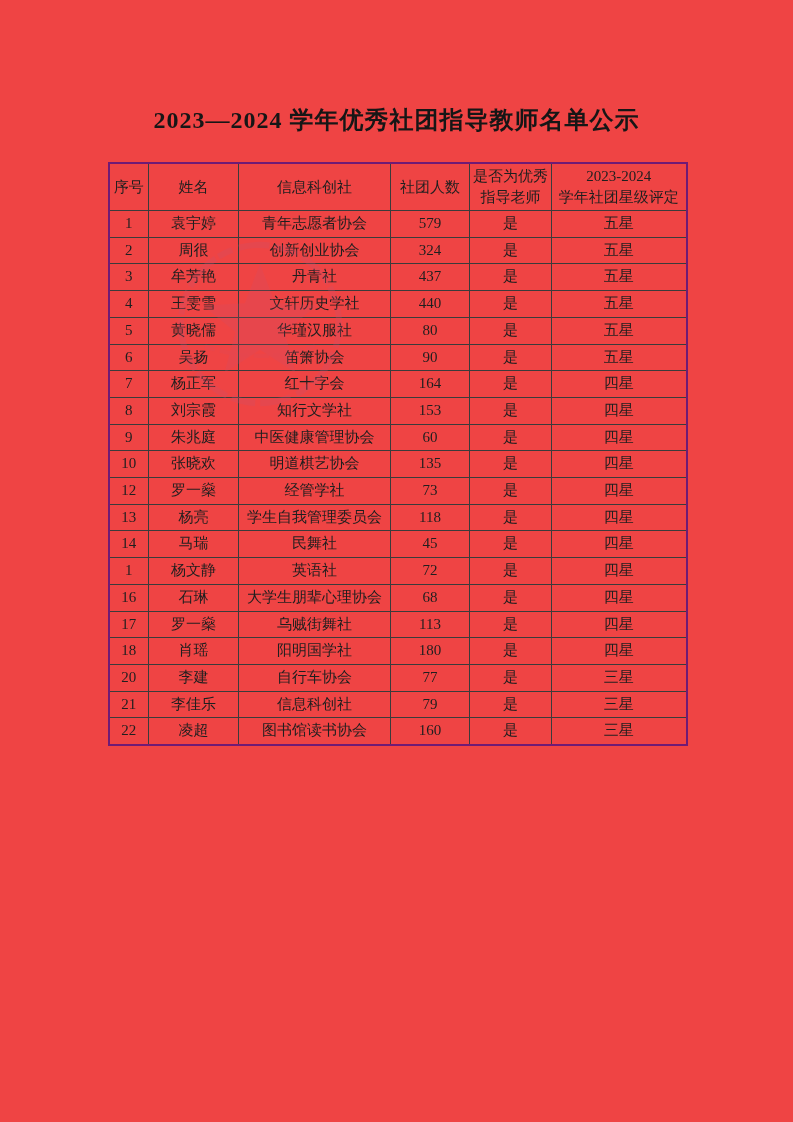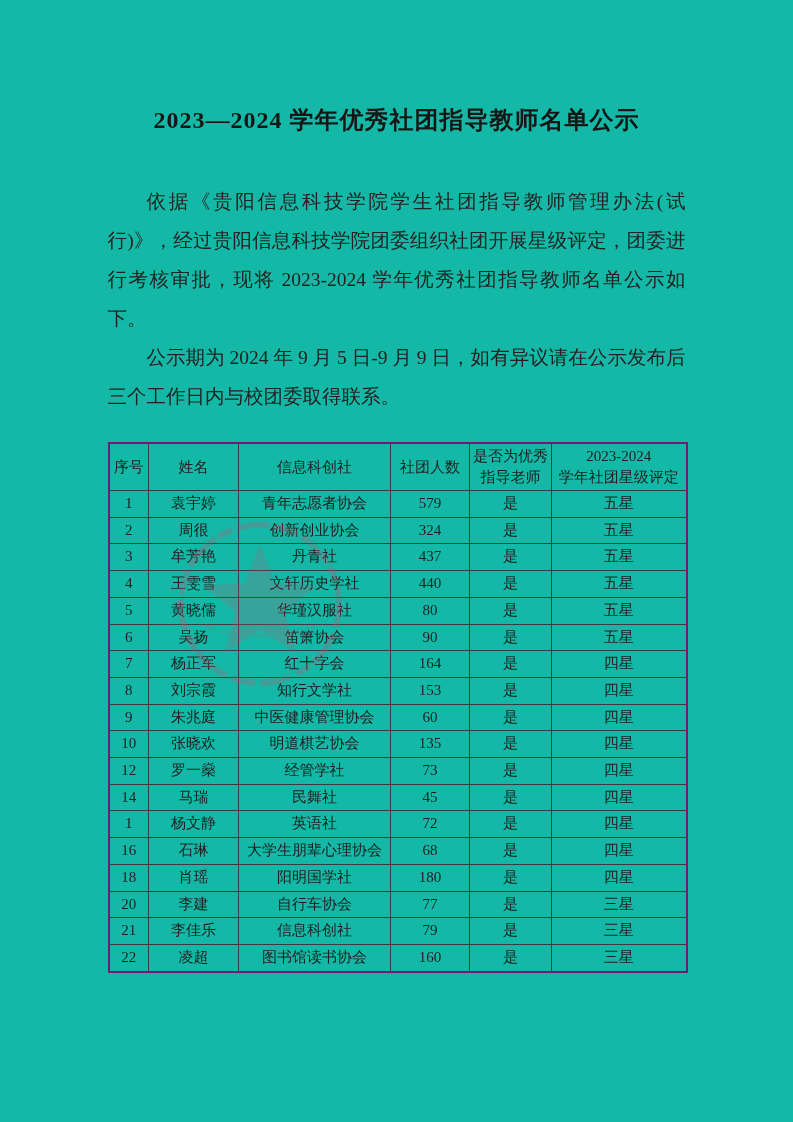--- a/index.html
+++ b/index.html
@@ -1,20 +1,20 @@
 <!DOCTYPE html>
 <html><head>
 <meta charset="utf-8">
 <style>
   html,body{margin:0;padding:0;background:#e8e8e8;}
   .page{
     position:relative;
     width:793px;height:1122px;
     margin:0 auto;
-    background:#14b8a6;
+    background:#ef4444;
     overflow:hidden;
     font-family:"Liberation Serif","DejaVu Serif",serif;
     color:#1c1c1c;
   }
   .title{
     margin:104px 40px 0 40px;
     text-align:center;
     font-size:24px;
     font-weight:bold;
     letter-spacing:1px;
@@ -73,24 +73,20 @@
     pointer-events:none;
   }
 </style>
 </head>
 <body>
 
 <div class="page">
 
   <h1 class="title">2023—2024 学年优秀社团指导教师名单公示</h1>
 
-  <div class="body-text">
-    <p class="para">依据《贵阳信息科技学院学生社团指导教师管理办法(试行)》，经过贵阳信息科技学院团委组织社团开展星级评定，团委进行考核审批，现将 2023-2024 学年优秀社团指导教师名单公示如下。</p>
-    <p class="para">公示期为 2024 年 9 月 5 日-9 月 9 日，如有异议请在公示发布后三个工作日内与校团委取得联系。</p>
-  </div>
 
   <div class="table-wrap">
     <table class="roster">
       <colgroup>
         <col style="width:40px">
         <col style="width:90px">
         <col style="width:152px">
         <col style="width:79px">
         <col style="width:82px">
         <col style="width:135px">
@@ -194,40 +190,56 @@
       </tr>
           <tr>
         <td>12</td>
         <td>罗一燊</td>
         <td>经管学社</td>
         <td>73</td>
         <td>是</td>
         <td>四星</td>
       </tr>
           <tr>
+        <td>13</td>
+        <td>杨亮</td>
+        <td>学生自我管理委员会</td>
+        <td>118</td>
+        <td>是</td>
+        <td>四星</td>
+      </tr>
+          <tr>
         <td>14</td>
         <td>马瑞</td>
         <td>民舞社</td>
         <td>45</td>
         <td>是</td>
         <td>四星</td>
       </tr>
           <tr>
         <td>1</td>
         <td>杨文静</td>
         <td>英语社</td>
         <td>72</td>
         <td>是</td>
         <td>四星</td>
       </tr>
           <tr>
         <td>16</td>
         <td>石琳</td>
         <td>大学生朋辈心理协会</td>
         <td>68</td>
+        <td>是</td>
+        <td>四星</td>
+      </tr>
+          <tr>
+        <td>17</td>
+        <td>罗一燊</td>
+        <td>乌贼街舞社</td>
+        <td>113</td>
         <td>是</td>
         <td>四星</td>
       </tr>
           <tr>
         <td>18</td>
         <td>肖瑶</td>
         <td>阳明国学社</td>
         <td>180</td>
         <td>是</td>
         <td>四星</td>

